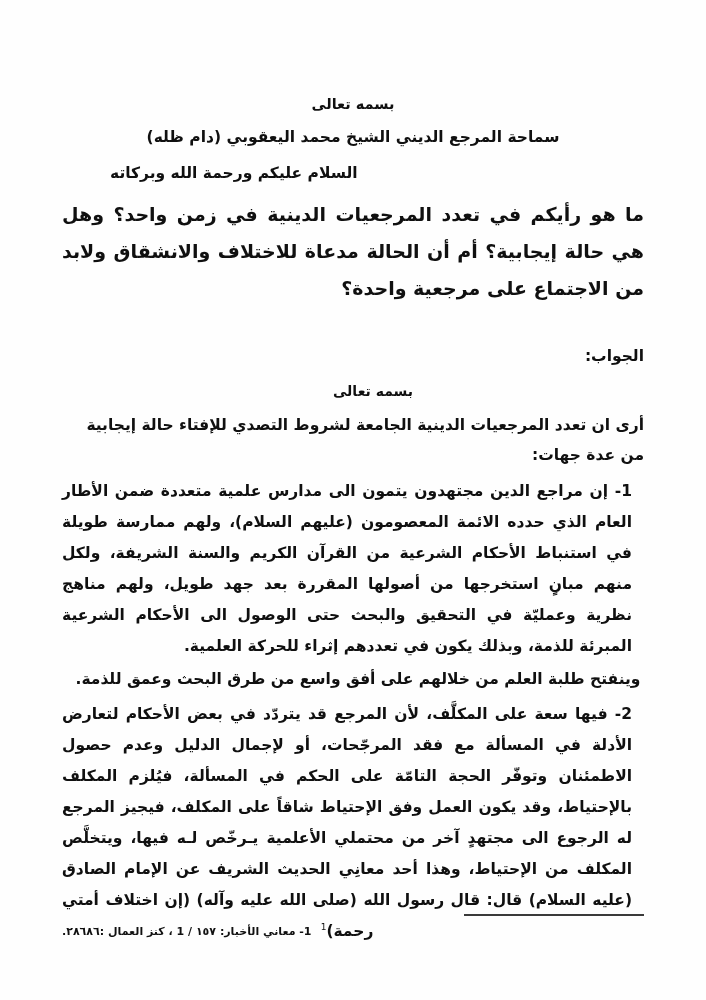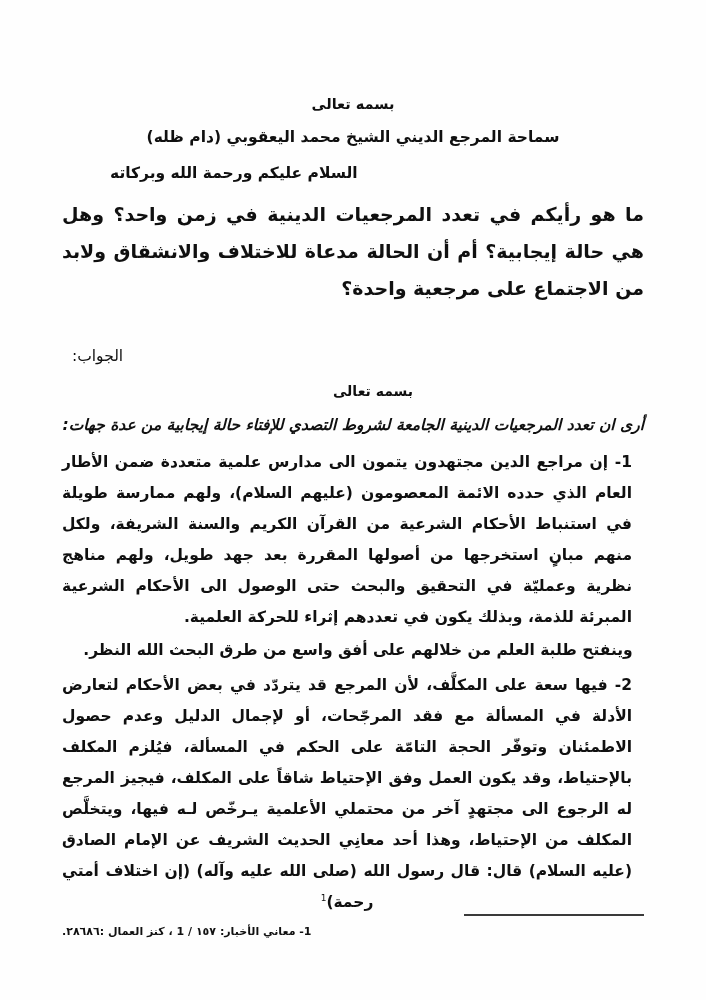--- a/index.html
+++ b/index.html
@@ -62,41 +62,40 @@
     font-weight: bold;
     line-height: 1.95;
     margin: 0;
     text-align: justify;
     text-justify: inter-word;
     text-align-last: right;
   }
 
   .answer-label {
     font-size: 15.5px;
-    font-weight: normal;
+    font-weight: bold;
     margin: 40px 0 18px 0;
-    text-align: left;
+    text-align: right;
     padding-left: 10px;
   }
 
   .bismillah2 {
     font-size: 14px;
     font-weight: bold;
     margin: 0 0 12px 0;
     text-align: center;
     padding-left: 40px;
   }
 
   .intro {
     font-size: 15.5px;
     font-weight: bold;
     margin: 0 0 6px 0;
     line-height: 1.9;
     text-align: right;
-    font-style: italic;
   }
 
   .item {
     font-size: 15.5px;
     font-weight: bold;
     line-height: 2.0;
     margin: 0 12px 2px 0;
     text-align: justify;
     text-justify: inter-word;
     text-align-last: right;
@@ -161,21 +160,21 @@
     <p class="question">ما هو رأيكم في تعدد المرجعيات الدينية في زمن واحد؟ وهل هي حالة إيجابية؟ أم أن الحالة مدعاة للاختلاف والانشقاق ولابد من الاجتماع على مرجعية واحدة؟</p>
 
     <p class="answer-label">الجواب:</p>
 
     <p class="bismillah2">بسمه تعالى</p>
 
     <p class="intro">أرى ان تعدد المرجعيات الدينية الجامعة لشروط التصدي للإفتاء حالة إيجابية من عدة جهات:</p>
 
     <p class="item"><span>1-</span> <span>إن مراجع الدين مجتهدون يتمون الى مدارس علمية متعددة ضمن الأطار العام الذي حدده الائمة المعصومون (عليهم السلام)، ولهم ممارسة طويلة في استنباط الأحكام الشرعية من القرآن الكريم والسنة الشريفة، ولكل منهم مبانٍ استخرجها من أصولها المقررة بعد جهد طويل، ولهم مناهج نظرية وعمليّة في التحقيق والبحث حتى الوصول الى الأحكام الشرعية المبرئة للذمة، وبذلك يكون في تعددهم إثراء للحركة العلمية.</span></p>
 
-    <p class="item-indent">وينفتح طلبة العلم من خلالهم على أفق واسع من طرق البحث الله النظر.</p>
+    <p class="item-indent">وينفتح طلبة العلم من خلالهم على أفق واسع من طرق البحث وعمق للذمة.</p>
 
     <p class="item item-last-center"><span>2-</span> <span>فيها سعة على المكلَّف، لأن المرجع قد يتردّد في بعض الأحكام لتعارض الأدلة في المسألة مع فقد المرجّحات، أو لإجمال الدليل وعدم حصول الاطمئنان وتوفّر الحجة التامّة على الحكم في المسألة، فيُلزم المكلف بالإحتياط، وقد يكون العمل وفق الإحتياط شاقاً على المكلف، فيجيز المرجع له الرجوع الى مجتهدٍ آخر من محتملي الأعلمية يـرخّص لـه فيها، ويتخلَّص المكلف من الإحتياط، وهذا أحد معانِي الحديث الشريف عن الإمام الصادق (عليه السلام) قال: قال رسول الله (صلى الله عليه وآله) (إن اختلاف أمتي رحمة)</span><sup class="fn">1</sup></p>
 
   </div>
 
   <div class="footnote-area">
     <hr class="footnote-rule">
     <p class="footnote-text">1- معاني الأخبار: ١٥٧ / 1 ، كنز العمال :٢٨٦٨٦.</p>
   </div>
 

